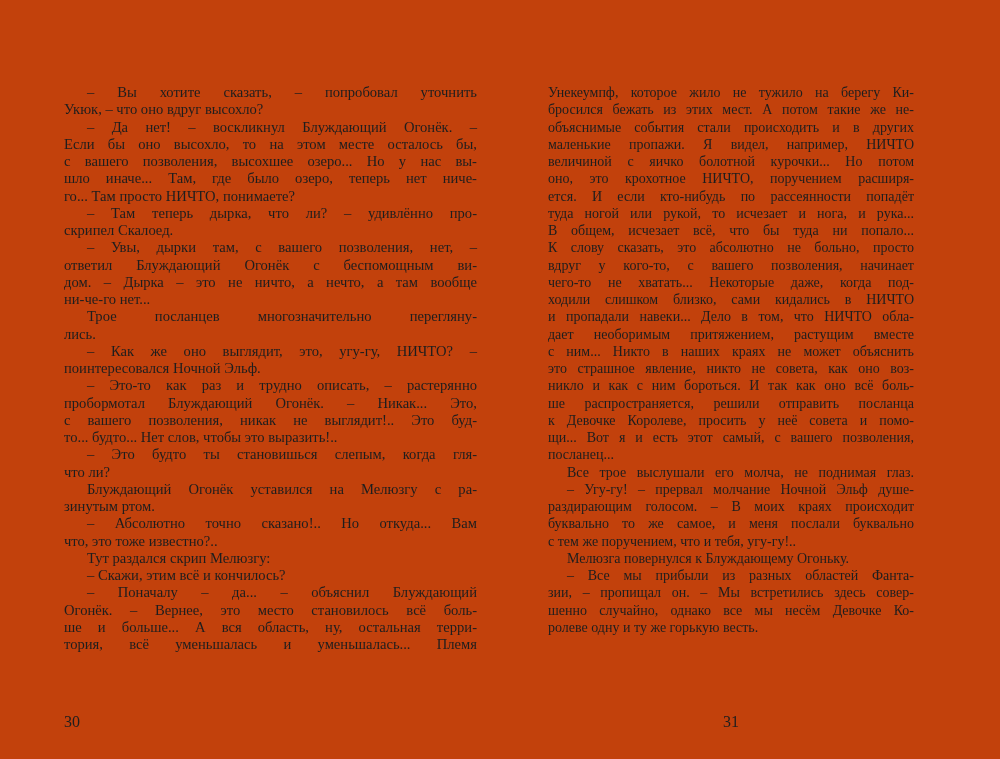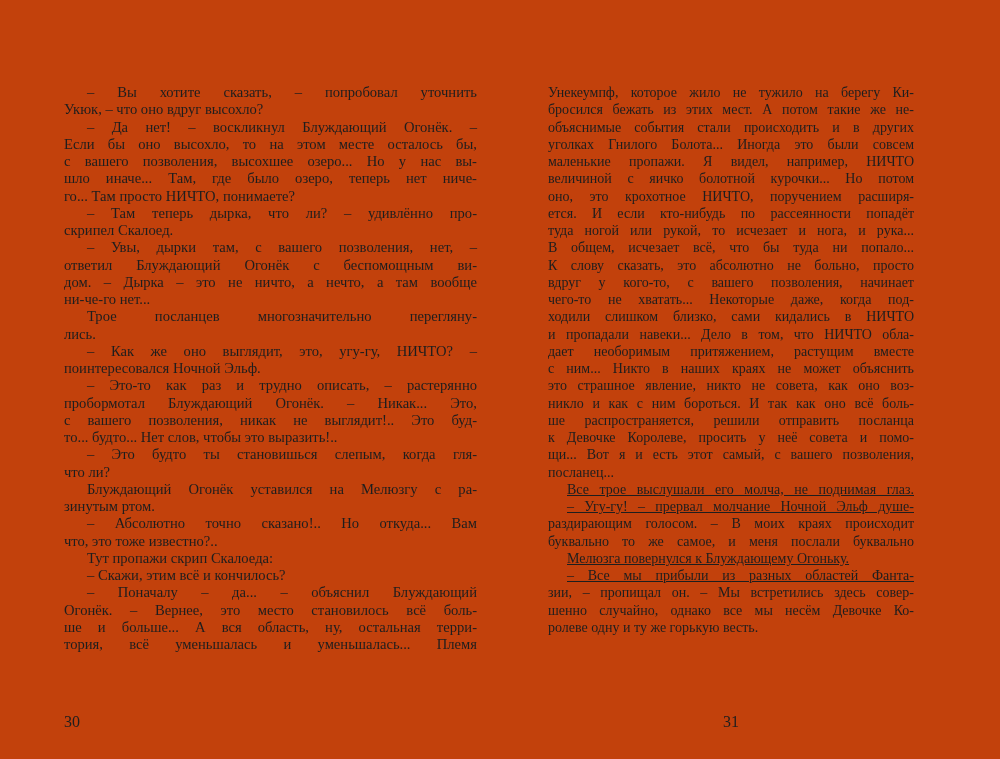--- a/index.html
+++ b/index.html
@@ -33,21 +33,21 @@
     line-height: 17.25px;
   }
   .line {
     height: 17.25px;
     text-align: justify;
     text-align-last: justify;
     white-space: normal;
     overflow: visible;
   }
   .line.indent { padding-left: 23px; }
-  .column.right .line.indent { padding-left: 19px; text-decoration: underline; }
+  .column.right .line.indent { padding-left: 19px; }
   .line.end {
     text-align: left;
     text-align-last: left;
   }
   .folio {
     position: absolute;
     top: 713px;
     font-size: 16px;
     line-height: 17px;
     color: #1e1e1e;
@@ -88,32 +88,31 @@
       <div class="line indent">– Это-то как раз и трудно описать, – растерянно</div>
       <div class="line">пробормотал Блуждающий Огонёк. – Никак... Это,</div>
       <div class="line">с вашего позволения, никак не выглядит!.. Это буд-</div>
       <div class="line end">то... будто... Нет слов, чтобы это выразить!..</div>
       <div class="line indent">– Это будто ты становишься слепым, когда гля-</div>
       <div class="line end">что ли?</div>
       <div class="line indent">Блуждающий Огонёк уставился на Мелюзгу с ра-</div>
       <div class="line end">зинутым ртом.</div>
       <div class="line indent">– Абсолютно точно сказано!.. Но откуда... Вам</div>
       <div class="line end">что, это тоже известно?..</div>
-      <div class="line indent end">Тут пропажи скрип Скалоеда:</div>
+      <div class="line indent end">Тут раздался скрип Мелюзгу:</div>
       <div class="line indent end">– Скажи, этим всё и кончилось?</div>
       <div class="line indent">– Поначалу – да... – объяснил Блуждающий</div>
       <div class="line">Огонёк. – Вернее, это место становилось всё боль-</div>
       <div class="line">ше и больше... А вся область, ну, остальная терри-</div>
       <div class="line">тория, всё уменьшалась и уменьшалась... Племя</div>
     </div>
   <div class="column right">
       <div class="line">Унекеумпф, которое жило не тужило на берегу Ки-</div>
       <div class="line">бросился бежать из этих мест. А потом такие же не-</div>
       <div class="line">объяснимые события стали происходить и в других</div>
-      <div class="line">уголках Гнилого Болота... Иногда это были совсем</div>
       <div class="line">маленькие пропажи. Я видел, например, НИЧТО</div>
       <div class="line">величиной с яичко болотной курочки... Но потом</div>
       <div class="line">оно, это крохотное НИЧТО, поручением расширя-</div>
       <div class="line">ется. И если кто-нибудь по рассеянности попадёт</div>
       <div class="line">туда ногой или рукой, то исчезает и нога, и рука...</div>
       <div class="line">В общем, исчезает всё, что бы туда ни попало...</div>
       <div class="line">К слову сказать, это абсолютно не больно, просто</div>
       <div class="line">вдруг у кого-то, с вашего позволения, начинает</div>
       <div class="line">чего-то не хватать... Некоторые даже, когда под-</div>
       <div class="line">ходили слишком близко, сами кидались в НИЧТО</div>
@@ -123,20 +122,21 @@
       <div class="line">это страшное явление, никто не совета, как оно воз-</div>
       <div class="line">никло и как с ним бороться. И так как оно всё боль-</div>
       <div class="line">ше распространяется, решили отправить посланца</div>
       <div class="line">к Девочке Королеве, просить у неё совета и помо-</div>
       <div class="line">щи... Вот я и есть этот самый, с вашего позволения,</div>
       <div class="line end">посланец...</div>
       <div class="line indent">Все трое выслушали его молча, не поднимая глаз.</div>
       <div class="line indent">– Угу-гу! – прервал молчание Ночной Эльф душе-</div>
       <div class="line">раздирающим голосом. – В моих краях происходит</div>
       <div class="line">буквально то же самое, и меня послали буквально</div>
+      <div class="line end">с тем же поручением, что и тебя, угу-гу!..</div>
       <div class="line indent end">Мелюзга повернулся к Блуждающему Огоньку.</div>
       <div class="line indent">– Все мы прибыли из разных областей Фанта-</div>
       <div class="line">зии, – пропищал он. – Мы встретились здесь совер-</div>
       <div class="line">шенно случайно, однако все мы несём Девочке Ко-</div>
       <div class="line end">ролеве одну и ту же горькую весть.</div>
     </div>
   <div class="folio left">30</div>
   <div class="folio right">31</div>
 </div>
 

